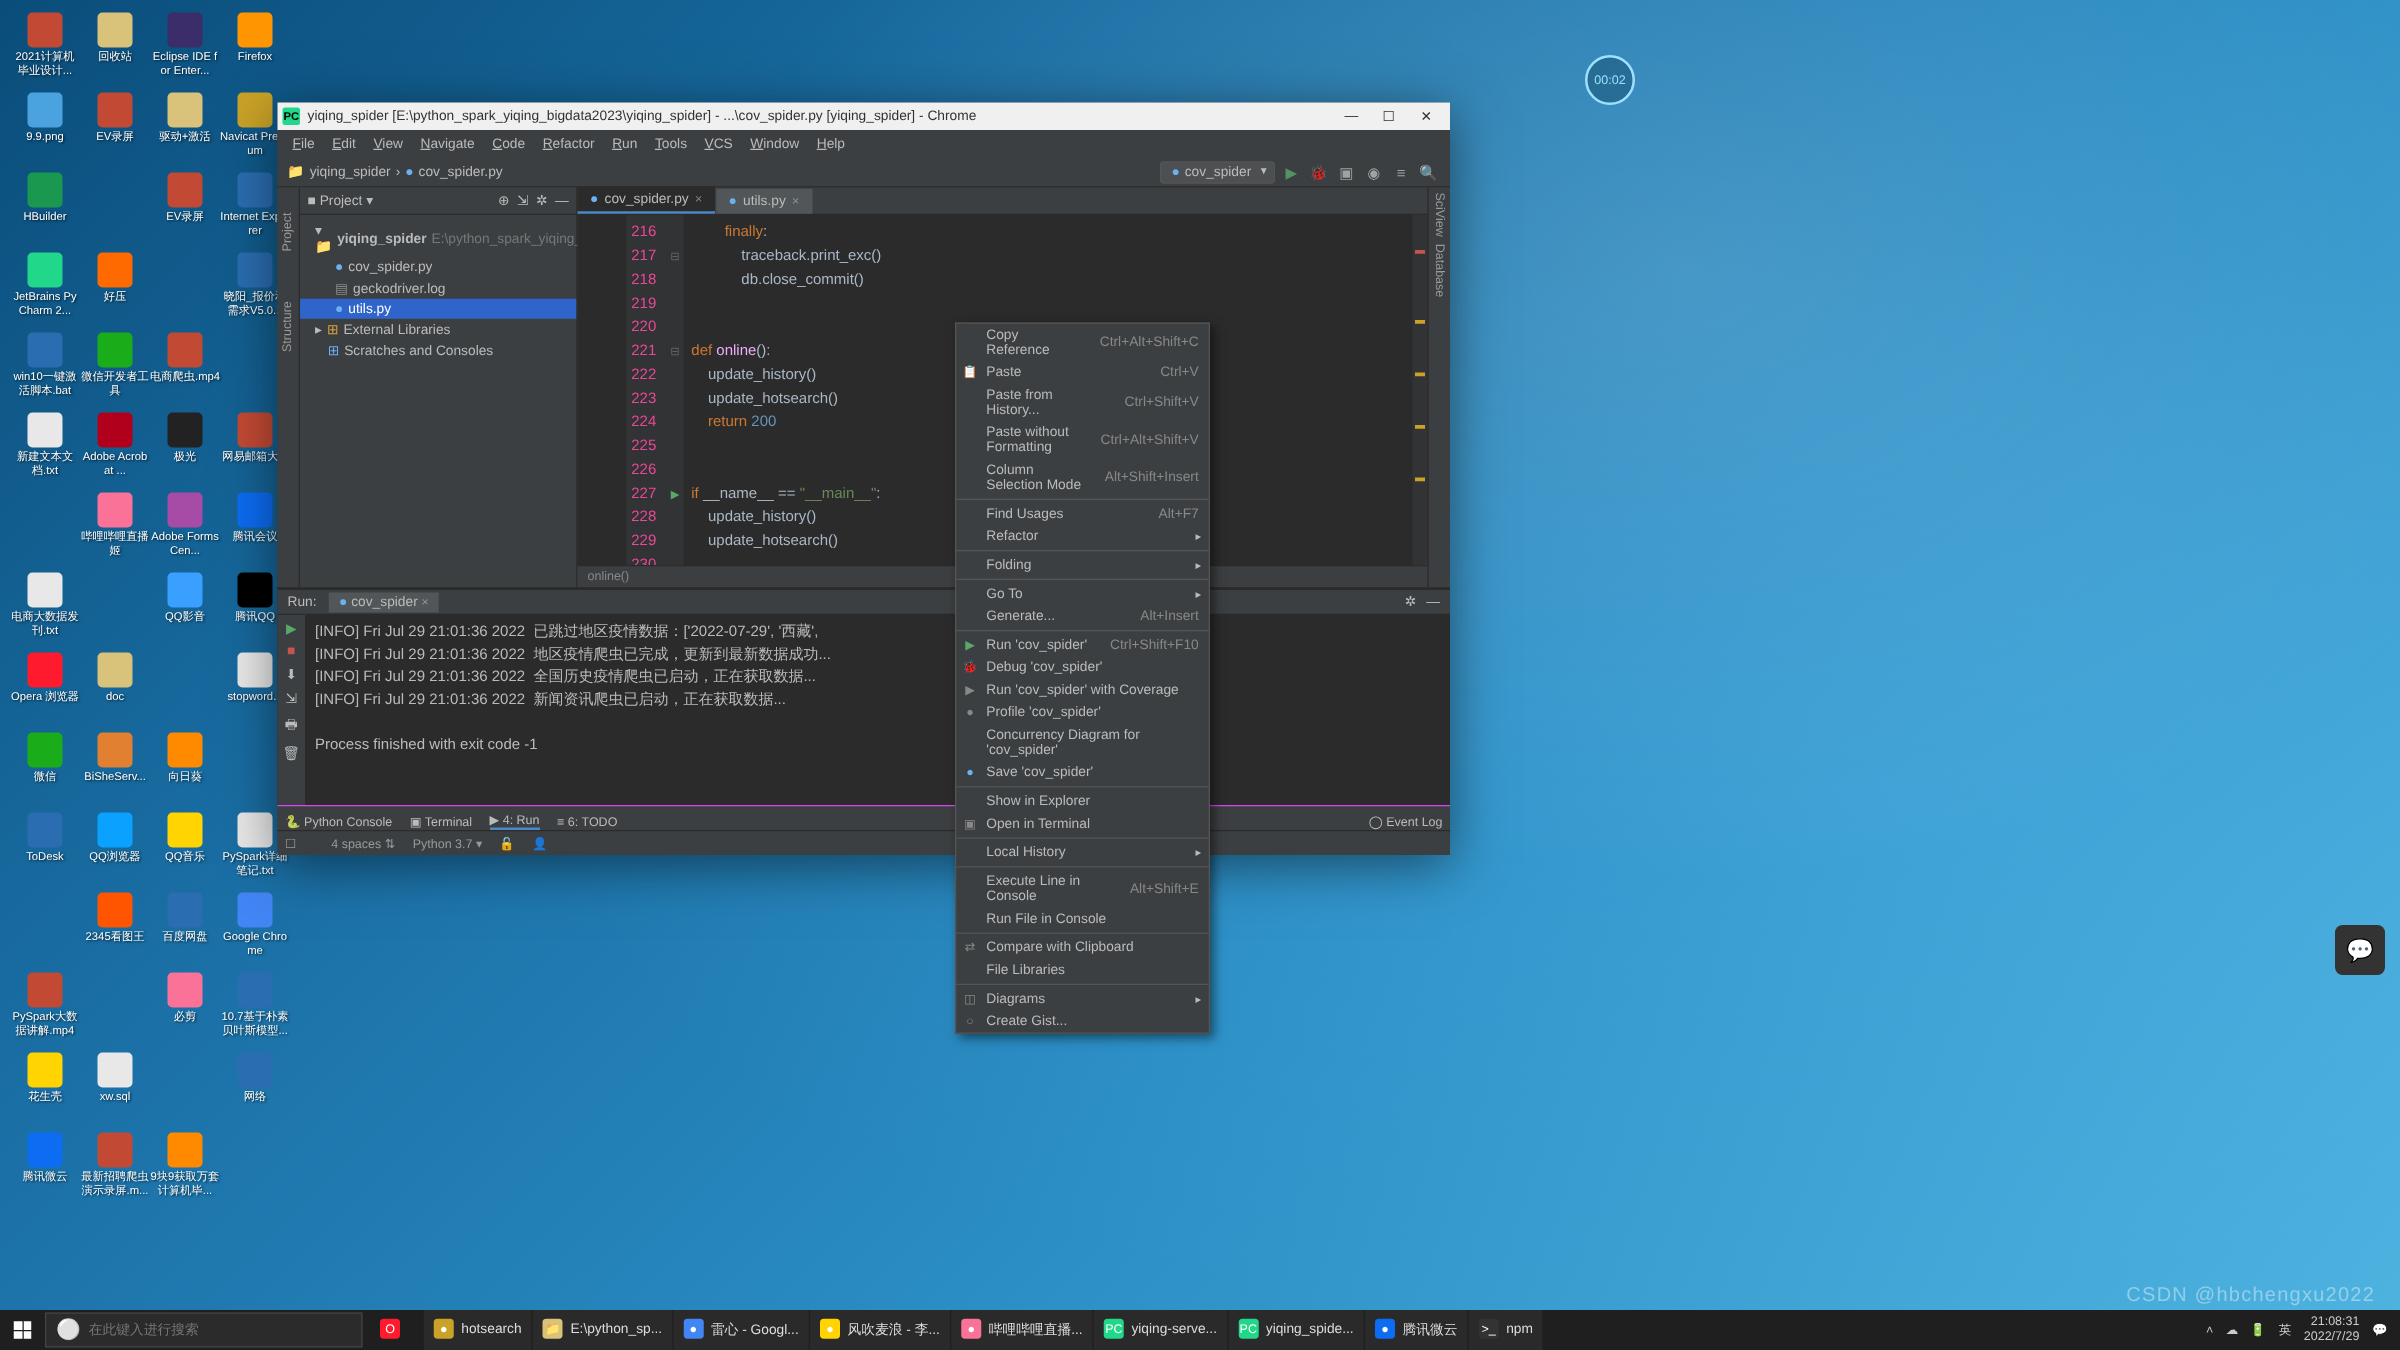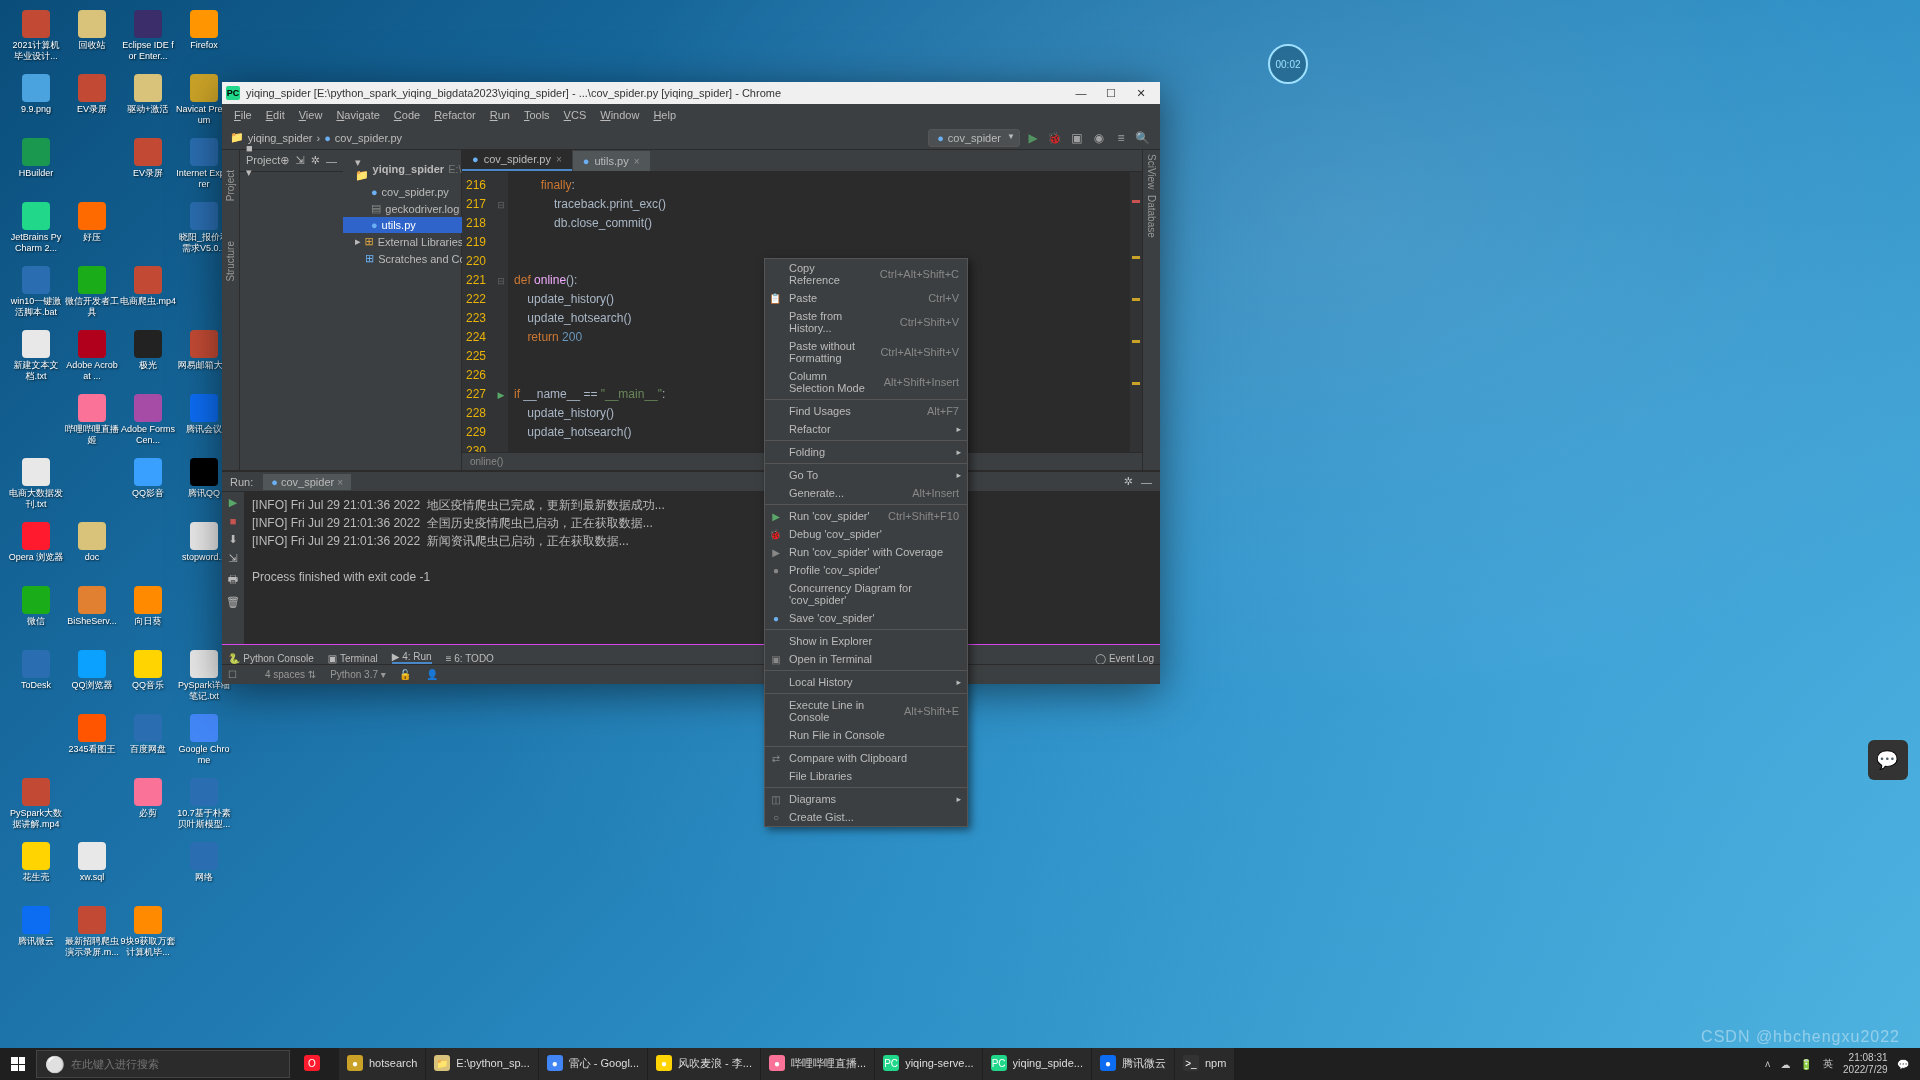--- a/index.html
+++ b/index.html
@@ -26,34 +26,34 @@
 .pc-toolbar { height: 24px; background: #3c3f41; border-bottom: 1px solid #2b2b2b; display: flex; align-items: center; padding: 0 8px; }
 .pc-breadcrumb { display: flex; align-items: center; gap: 4px; font-size: 11px; }
 .pc-folder-ico { color: #b0a070; }
 .pc-py-ico { color: #6ab0f3; }
 .pc-toolbar .spacer { flex: 1; }
 .pc-runsel { background: #4c5052; border: 1px solid #555; padding: 2px 18px 2px 8px; border-radius: 3px; font-size: 11px; position: relative; }
 .pc-tb-ico { width: 18px; height: 18px; display: flex; align-items: center; justify-content: center; margin-left: 4px; cursor: pointer; opacity: 0.8; }
 .pc-body { flex: 1; display: flex; min-height: 0; }
 .pc-left-tabs { width: 18px; background: #3c3f41; border-right: 1px solid #2b2b2b; display: flex; flex-direction: column; align-items: center; padding-top: 20px; gap: 40px; }
 .pc-left-tabs span { writing-mode: vertical-rl; transform: rotate(180deg); font-size: 10px; color: #999; cursor: pointer; }
-.pc-project { width: 222px; background: #3c3f41; border-right: 1px solid #2b2b2b; display: flex; flex-direction: row; }
+.pc-project { width: 222px; background: #3c3f41; border-right: 1px solid #2b2b2b; display: flex; flex-direction: column; }
 .pc-proj-hdr { height: 22px; display: flex; align-items: center; padding: 0 6px; border-bottom: 1px solid #2b2b2b; font-size: 11px; }
 .pc-proj-hdr .spacer { flex: 1; }
 .pc-tree { padding: 4px 0; font-size: 11px; }
 .pc-tree-item { padding: 2px 4px 2px 12px; display: flex; align-items: center; gap: 4px; cursor: pointer; }
 .pc-tree-item.sel { background: #2f65ca; color: #fff; }
 .pc-tree-item.sub { padding-left: 28px; }
 .pc-editor { flex: 1; display: flex; flex-direction: column; background: #2b2b2b; min-width: 0; }
 .pc-tabs { height: 22px; background: #3c3f41; display: flex; align-items: flex-end; border-bottom: 1px solid #2b2b2b; }
 .pc-tab { padding: 4px 10px; font-size: 11px; background: #515658; margin-right: 1px; display: flex; align-items: center; gap: 5px; cursor: pointer; }
 .pc-tab.active { background: #2b2b2b; border-bottom: 2px solid #4a88c7; }
 .pc-tab-close { opacity: 0.6; font-size: 10px; }
 .pc-code { flex: 1; display: flex; font-family: "Consolas", monospace; font-size: 12px; overflow: hidden; position: relative; }
-.pc-gutter { background: #313335; color: #eab308; text-align: right; padding: 4px 8px 4px 4px; user-select: none; }
+.pc-gutter { background: #313335; color: #ec4899; text-align: right; padding: 4px 8px 4px 4px; user-select: none; margin-left: 39px; }
 .pc-gutter div { height: 19px; line-height: 19px; }
 .pc-fold { width: 14px; background: #313335; padding-top: 4px; }
 .pc-fold div { height: 19px; display: flex; align-items: center; justify-content: center; color: #606366; font-size: 9px; }
 .pc-src { flex: 1; padding: 4px 6px; color: #a9b7c6; position: relative; }
 .pc-src div { height: 19px; line-height: 19px; white-space: pre; }
 .kw { color: #cc7832; }
 .fn { color: #f0abfc; }
 .str { color: #6a8759; }
 .num { color: #6897bb; }
 .pc-caret-highlight { position: absolute; left: 301px; top: 97px; width: 18px; height: 18px; border-radius: 50%; background: rgba(180,180,180,0.25); }
@@ -525,20 +525,21 @@
     <div class="pc-run-body">
       <div class="pc-run-side">
         <span style="color:#59a869">▶</span>
         <span style="color:#c75450">■</span>
         <span>⬇</span>
         <span>⇲</span>
         <span>🖶</span>
         <span>🗑</span>
       </div>
       <div class="pc-run-out" id="pc-run-out">
+          <div>[INFO] Fri Jul 29 21:01:36 2022  已跳过地区疫情数据：['2022-07-29', '西藏',  </div>
           <div>[INFO] Fri Jul 29 21:01:36 2022  地区疫情爬虫已完成，更新到最新数据成功...</div>
           <div>[INFO] Fri Jul 29 21:01:36 2022  全国历史疫情爬虫已启动，正在获取数据...</div>
           <div>[INFO] Fri Jul 29 21:01:36 2022  新闻资讯爬虫已启动，正在获取数据...</div>
           <div></div>
           <div>Process finished with exit code -1</div>
         </div>
     </div>
   </div>
 
   <div class="pc-bottombar">

